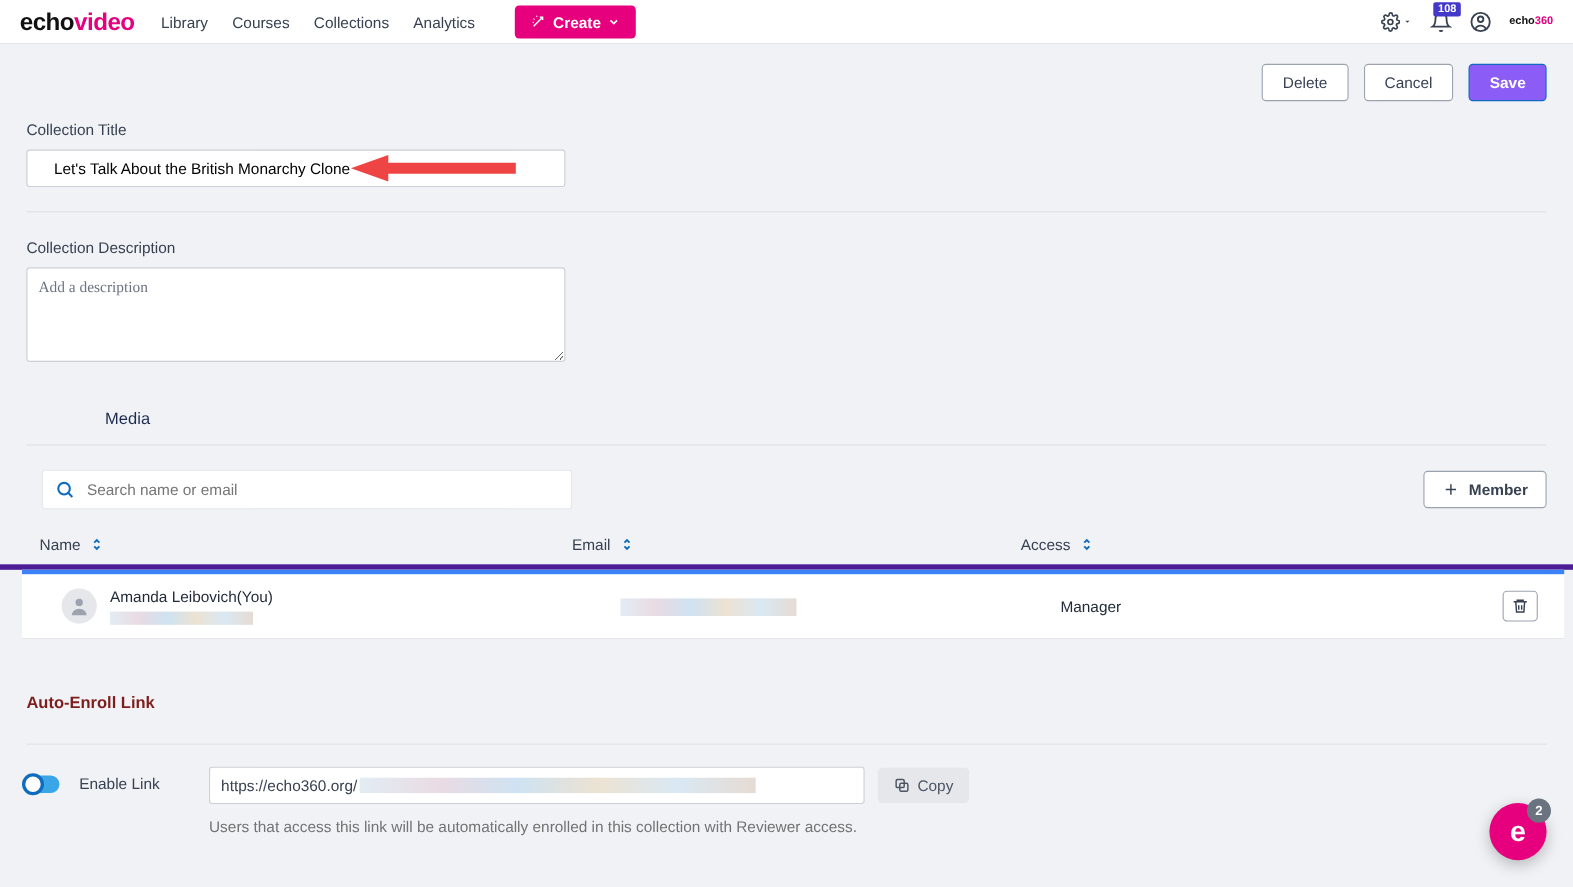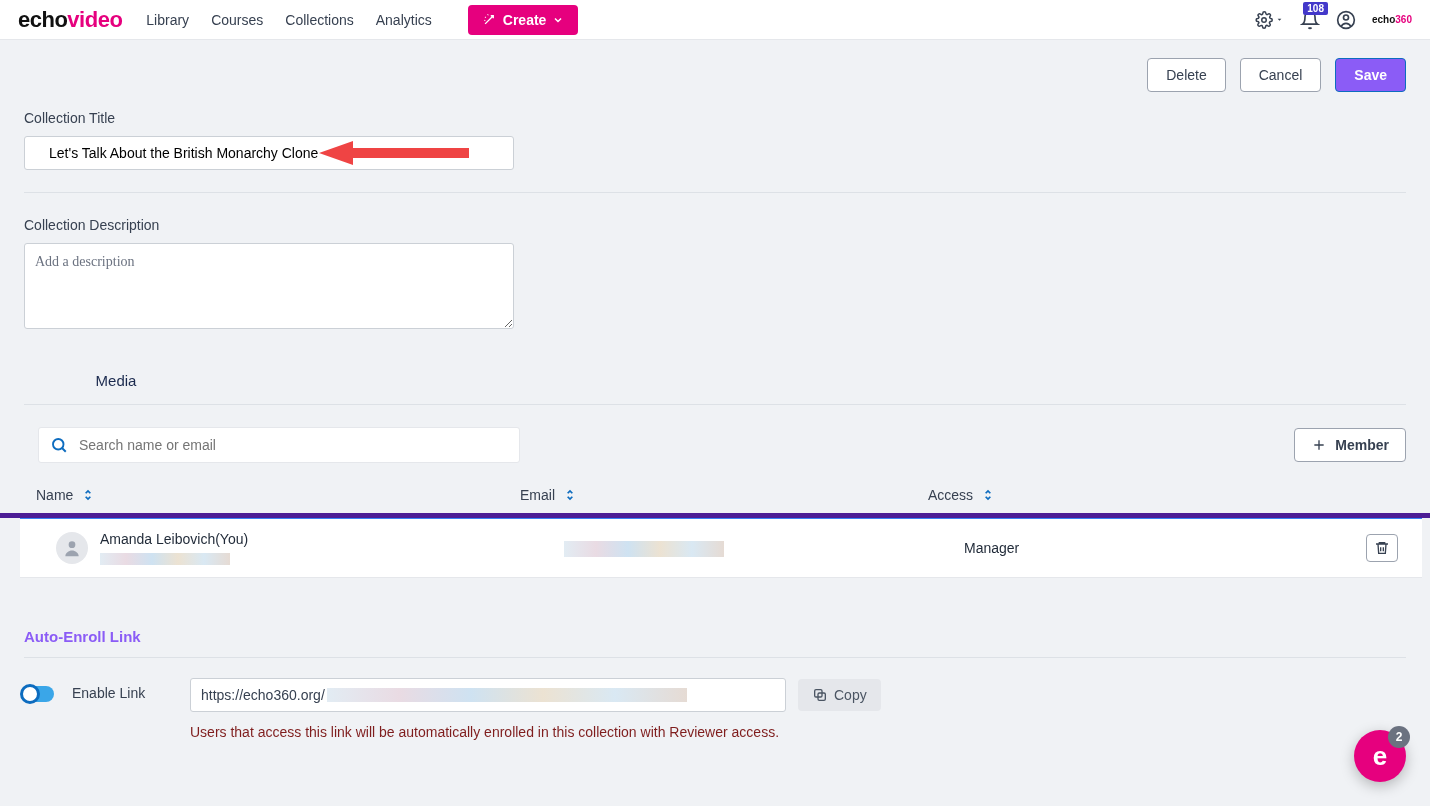--- a/index.html
+++ b/index.html
@@ -193,21 +193,21 @@
   .col-name { flex: 0 0 476px; display: flex; align-items: center; gap: 8px; }
   .col-email { flex: 0 0 400px; display: flex; align-items: center; gap: 8px; }
   .col-access { flex: 1; display: flex; align-items: center; gap: 8px; }
   .sort-icon { color: #0d6cbf; display: inline-flex; cursor: pointer; }
 
   .mem-row {
     display: flex;
     align-items: center;
     background: #fff;
     padding: 12px 24px 12px 36px;
-    border-top: 1px solid #3b82f6;
+    border-top: 4px solid #3b82f6;
     border-bottom: 1px solid #e5e7eb;
     margin: 0 8px 0 20px;
   }
   .avatar {
     width: 32px; height: 32px; border-radius: 50%;
     background: #e5e7eb;
     display: flex; align-items: center; justify-content: center;
     color: #9ca3af;
     margin-right: 12px;
     flex-shrink: 0;
@@ -236,22 +236,22 @@
   }
 
   
   .auto-enroll {
     margin-top: 50px;
     padding: 0 24px;
   }
   .section-title {
     font-size: 15px;
     font-weight: 700;
-    color: #8b5cf6;
-    padding-bottom: 12px;
+    color: #7f1d1d;
+    padding-bottom: 28px;
     border-bottom: 1px solid #dde1e6;
     margin-bottom: 20px;
   }
   .enroll-row {
     display: flex;
     align-items: flex-start;
     gap: 18px;
   }
   .toggle {
     width: 30px; height: 16px;
@@ -295,21 +295,21 @@
     padding: 8px 14px;
     display: inline-flex;
     align-items: center;
     gap: 6px;
     cursor: pointer;
     color: #4b5563;
     font-size: 14px;
   }
   .help-text {
     margin-top: 12px;
-    color: #7f1d1d;
+    color: #737373;
     font-size: 14px;
   }
 
   
   .chat-fab {
     position: fixed;
     bottom: 24px; right: 24px;
     width: 52px; height: 52px;
     border-radius: 50%;
     background: #e6007e;

